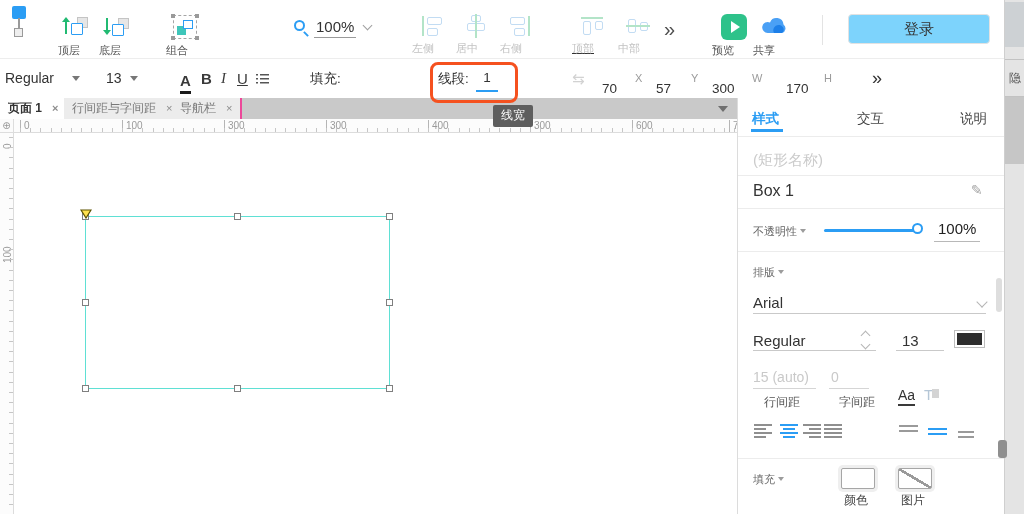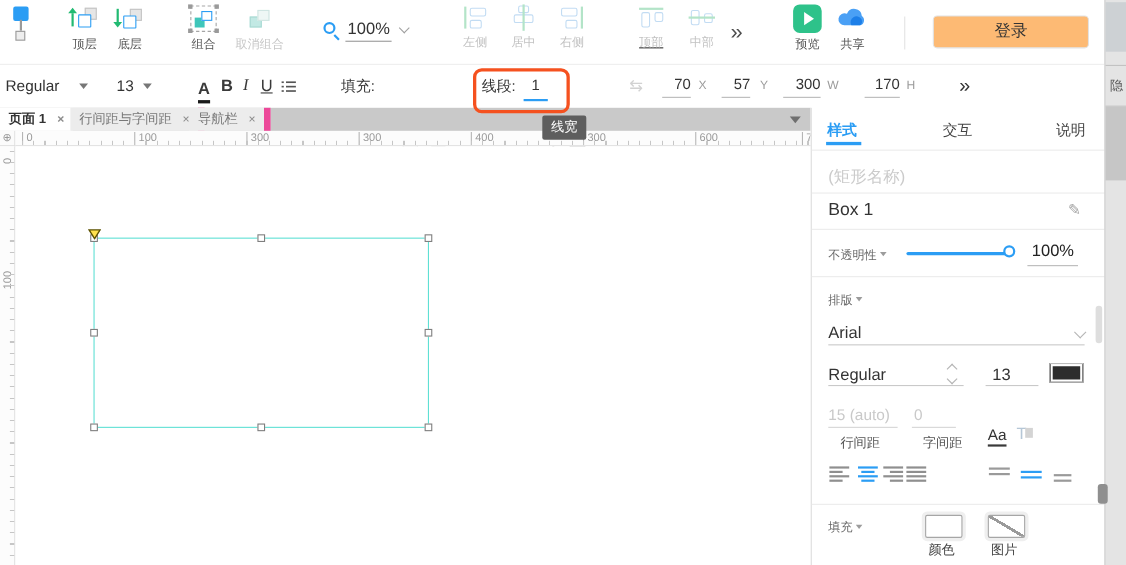--- a/index.html
+++ b/index.html
@@ -3,21 +3,21 @@
 <meta charset="utf-8">
 <style>
   * { margin:0; padding:0; box-sizing:border-box; }
   html,body { width:1024px; height:514px; overflow:hidden; background:#fff;
     font-family:"Liberation Sans","DejaVu Sans",sans-serif; color:#333; }
   .abs { position:absolute; }
   #app { position:relative; width:1024px; height:514px; background:#fff; }
 
   
   #row1 { left:0; top:0; width:1004px; height:59px; background:#fff; border-bottom:1px solid #ededed; }
-  .tool { position:absolute; top:4px; text-align:center; cursor:pointer; }
+  .tool { position:absolute; top:14px; text-align:left; cursor:pointer; }
   .tool .lbl { display:block; margin-top:3px; font-size:11px; color:#555; white-space:nowrap; }
   .tool.disabled .lbl { color:#c6c6c6; }
   .icon26 { position:relative; width:28px; height:26px; margin:0 auto; }
 
   
   .cutsq-b { left:12px; top:6px; width:14px; height:13px; background:#2b9df4; border-radius:2px; }
   .cutstem { left:18px; top:18px; width:2px; height:10px; background:#9a9a9a; }
   .cutsq-g { left:14px; top:28px; width:9px; height:9px; border:1.5px solid #9a9a9a; background:#eee; }
 
   
@@ -49,21 +49,21 @@
   .gline { position:absolute; background:#b3e4c8; }
   .brect { position:absolute; border:1.5px solid #c2dcf3; border-radius:2px; background:#fff; }
   .tool.pale .lbl { color:#c2c2c2; }
   .morechev { font-size:20px; color:#4d4d4d; letter-spacing:-2px; }
 
   
   .play { width:26px; height:26px; margin:0 auto; background:#2ec28a; border-radius:6px; position:relative; }
   .play::after { content:""; position:absolute; left:10px; top:7px; border-left:9px solid #fff; border-top:6px solid transparent; border-bottom:6px solid transparent; }
   .vdiv1 { left:822px; top:15px; width:1px; height:30px; background:#e3e3e3; }
   #loginbtn { left:848px; top:14px; width:142px; height:30px; border:1px solid #e2e2e2; border-radius:4px;
-    background:#fdba74; font-size:15px; color:#333; text-align:center; line-height:28px; cursor:pointer; }
+    background:#7dd3fc; font-size:15px; color:#333; text-align:center; line-height:28px; cursor:pointer; }
 
   
   #row2 { left:0; top:59px; width:1004px; height:39px; background:#fff; }
   .r2t { position:absolute; top:0; height:39px; line-height:39px; font-size:13.5px; color:#333; white-space:nowrap; }
   .ddchev { position:absolute; top:17px; width:0; height:0; border-left:4px solid transparent; border-right:4px solid transparent; border-top:5px solid #777; }
   .fmt { font-size:15px; color:#3a3a3a; }
   #fcA { border-bottom:3px solid #1a1a1a; line-height:1; top:11px; height:auto; font-weight:bold; }
   .listic { left:256px; top:15px; width:13px; height:10px;
     background:
       linear-gradient(#555,#555) 4px 0/9px 1.5px no-repeat,
@@ -77,38 +77,38 @@
   .sw-dark-back { left:392px; top:71px; width:13px; height:13px; background:#ccc; }
   .sw-dark { left:389px; top:75px; width:13px; height:13px; background:#6f6f6f; }
   .sw-stroke { left:518px; top:73px; background:#6f6f6f; border:1px solid #5c5c5c; }
   #strokeval { left:476px; width:22px; text-align:center; border-bottom:2px solid #2b9df4; height:31px; line-height:34px; top:2px; }
   .spin { left:500px; top:73px; position:absolute; }
   .spin i { display:block; width:0; height:0; border-left:3.5px solid transparent; border-right:3.5px solid transparent; }
   .spin .up { border-bottom:4px solid #8a8a8a; margin-bottom:4px; }
   .spin .dn { border-top:4px solid #8a8a8a; }
   .dashic { left:542px; top:76px; position:absolute; width:20px; height:9px; border-top:2px dashed #cecece; border-bottom:2px dotted #cecece; }
   .swapic { left:572px; color:#d2d2d2; font-size:15px; }
-  .field { border-bottom:1px solid #b8b8b8; text-align:right; height:30px; line-height:36px; top:0; }
+  .field { border-bottom:1px solid #b8b8b8; text-align:left; height:30px; line-height:36px; top:12px; }
   .fl { font-size:11px; color:#9b9b9b; }
   .lockic { left:768px; top:76px; position:absolute; width:11px; height:11px; }
   .lockic::before { content:""; position:absolute; left:3px; top:-4px; width:6px; height:6px; border:1.5px solid #9a9a9a; border-bottom:none; border-radius:4px 4px 0 0; transform:rotate(14deg); }
   .lockic::after { content:""; position:absolute; left:0; top:3px; width:10px; height:7px; background:#9a9a9a; border-radius:1px; }
   .eyeic { left:840px; top:75px; position:absolute; width:17px; height:11px; border:1.5px solid #a5a5a5; border-radius:50%; }
   .eyeic::after { content:""; position:absolute; left:4.5px; top:2.5px; width:4px; height:4px; background:#a5a5a5; border-radius:50%; }
 
   
   #redbox { left:430px; top:62px; width:88px; height:41px; border:3px solid #f5511f; border-radius:8px; z-index:50; pointer-events:none; }
   #tooltip { left:493px; top:105px; background:#5e5e5e; color:#fff; font-size:12px; padding:2px 8px 3px; border-radius:2px; z-index:60; white-space:nowrap; }
 
   
   #tabstrip { left:0; top:98px; width:737px; height:21px; background:#c9c9c9; }
   .ptab { position:absolute; top:0; height:21px; line-height:21px; font-size:12px; color:#787878; padding:0 8px; cursor:pointer; }
   .ptab .x { margin-left:10px; color:#8d8d8d; font-size:11px; cursor:pointer; }
   .ptab.active { background:#fff; color:#333; font-weight:bold; }
-  .ptab.idle { background:#ececec; border-right:6px solid #ec4899; }
+  .ptab.idle { background:#ececec; border-right:2px solid #ec4899; }
   .stripchev { left:718px; top:106px; width:0; height:0; border-left:5px solid transparent; border-right:5px solid transparent; border-top:6px solid #6f6f6f; }
 
   
   #rcorner { left:0; top:119px; width:14px; height:14px; background:#fbfbfb; border-right:1px solid #ddd; border-bottom:1px solid #ddd; font-size:10px; color:#999; text-align:center; line-height:14px; }
   #hruler { left:14px; top:119px; width:723px; height:14px; background:#fcfcfc; border-bottom:1px solid #dcdcdc; overflow:hidden; }
   #hruler::after { content:""; position:absolute; left:6px; bottom:0; width:720px; height:4px;
     background:repeating-linear-gradient(to right,#c6c6c6 0 1px,transparent 1px 10.2px); }
   .hnum { position:absolute; top:1px; height:12px; font-size:10px; color:#9a9a9a; border-left:1px solid #b5b5b5; padding-left:3px; line-height:11px; }
   #vruler { left:0; top:133px; width:14px; height:381px; background:#fcfcfc; border-right:1px solid #dcdcdc; }
   #vruler::after { content:""; position:absolute; right:0; top:4px; width:4px; height:376px;
@@ -207,27 +207,20 @@
         <div class="grp-dot" style="left:0;top:0;"></div>
           <div class="grp-dot" style="left:24px;top:0;"></div>
         <div class="grp-dot" style="left:0;top:22px;"></div>
           <div class="grp-dot" style="left:24px;top:22px;"></div>
         <div class="grp-teal"></div>
           <div class="grp-blue"></div>
       </div>
       <span class="lbl">组合</span>
     </div>
 
-    <div class="tool disabled" style="left:208px;width:56px;">
-      <div class="icon26">
-        <div class="ung-teal"></div>
-          <div class="ung-lite"></div>
-      </div>
-      <span class="lbl">取消组合</span>
-    </div>
 
     <div id="zoomctl" class="abs">
       <span class="mag"></span>
       <span id="zoomval">100%</span>
       <span id="zoomchev" class="chev-d"></span>
     </div>
 
     <div class="tool pale" style="left:412px;width:40px;">
       <div class="alico">
         <div class="gline" style="left:3px;top:2px;width:2px;height:20px;"></div>

